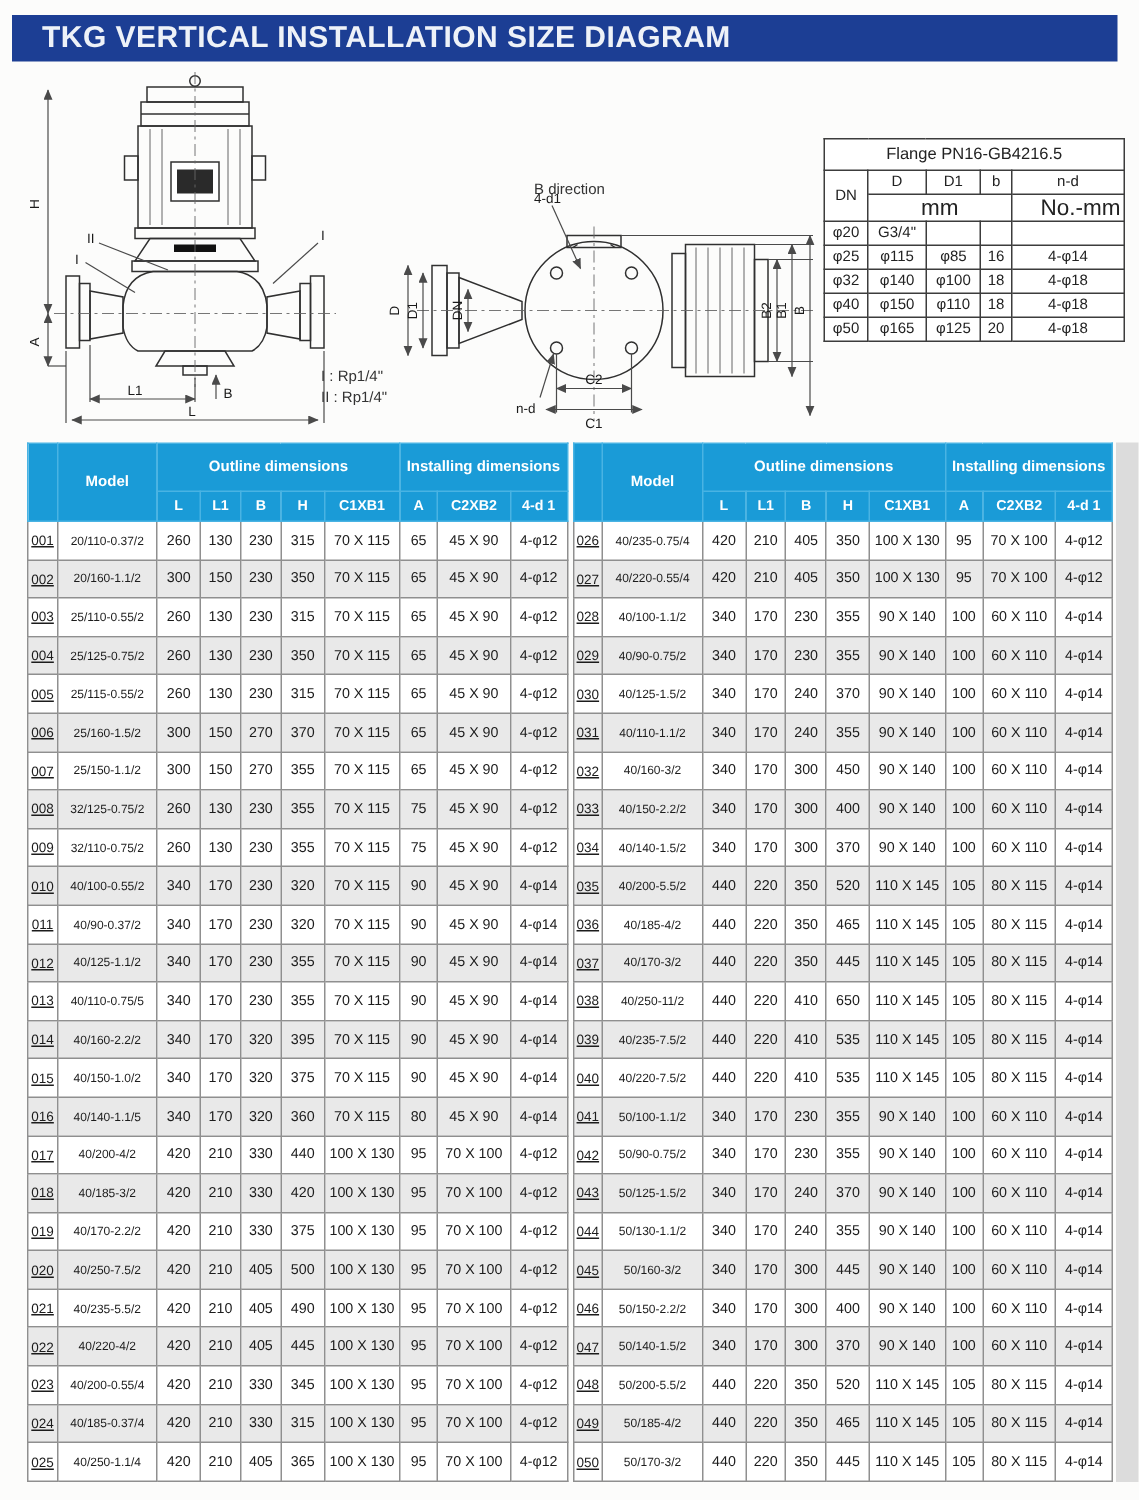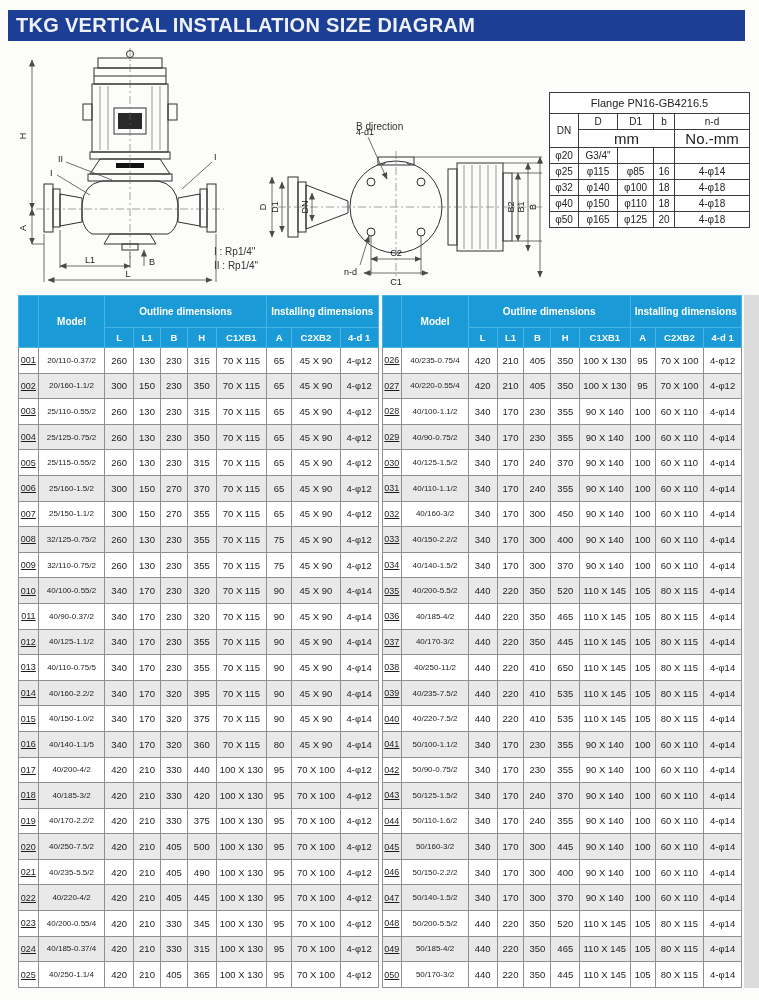--- a/index.html
+++ b/index.html
@@ -5,39 +5,39 @@
   html,body{margin:0;padding:0;}
   body{
     width:759px;height:1000px;position:relative;background:#fcfcfb;
     font-family:"Liberation Sans","DejaVu Sans",sans-serif;color:#222;
     overflow:hidden;
   }
   
   .title-bar{
     position:absolute;left:8px;top:10px;width:737px;height:31px;
     background:#1c3e94;color:#eef2f8;display:flex;align-items:center;
-    padding-left:8px;box-sizing:border-box;font-size:20px;font-weight:bold;
+    padding-left:20px;box-sizing:border-box;font-size:20px;font-weight:bold;
     letter-spacing:.3px;
   }
   
   .svg-wrap{position:absolute;}
   .front-svg{left:20px;top:46px;}
   .bview-svg{left:256px;top:115px;}
   .bdir-label{position:absolute;left:356px;top:121px;font-size:10px;color:#333;}
   .legend{position:absolute;left:214px;top:245px;font-size:10px;color:#333;line-height:1.35;}
   svg text{font-family:"Liberation Sans","DejaVu Sans",sans-serif;font-size:9px;fill:#1a1a1a;}
   
   .flange-table{position:absolute;left:549px;top:92px;width:201px;border-collapse:collapse;background:#fff;}
   .flange-table td,.flange-table th{
     border:1px solid #3c3c3c;font-size:10px;font-weight:normal;text-align:center;
     padding:0 2px;height:15px;color:#222;
   }
   .flange-table .ftitle td{font-size:11px;height:20px;}
   .flange-table .funit td{font-size:15px;}
-  .flange-table .fnd{font-size:8px;}
+  .flange-table .fnd{font-size:8px;text-align:right;}
   
   .main-tables{position:absolute;left:18px;top:295px;width:724px;display:flex;gap:3px;}
   .right-strip{position:absolute;right:0;top:295px;width:15px;height:693px;background:#dcdcdc;}
   table.dim{border-collapse:collapse;table-layout:fixed;width:361px;border:1px solid #6f6f6f;background:#fff;}
   .dim thead th{background:#1a9bd7;color:#fff;font-weight:bold;border:1px solid #49b3e3;padding:0;}
   .dim thead tr.group th{font-size:10px;height:31px;}
   .dim thead tr.sub th{font-size:9.5px;height:19px;}
   .dim tbody td{
     border:1px solid #8f8f8f;font-size:9.5px;color:#1c1c1c;text-align:center;
     height:24.6px;padding:0;white-space:nowrap;overflow:hidden;
@@ -830,21 +830,21 @@
           <td>170</td>
           <td>240</td>
           <td>370</td>
           <td>90 X 140</td>
           <td>100</td>
           <td>60 X 110</td>
           <td>4-φ14</td>
         </tr>
         <tr>
           <td class="no-cell">044</td>
-          <td class="model-cell">50/110-1.6/2</td>
+          <td class="model-cell">50/130-1.1/2</td>
           <td>340</td>
           <td>170</td>
           <td>240</td>
           <td>355</td>
           <td>90 X 140</td>
           <td>100</td>
           <td>60 X 110</td>
           <td>4-φ14</td>
         </tr>
         <tr>

